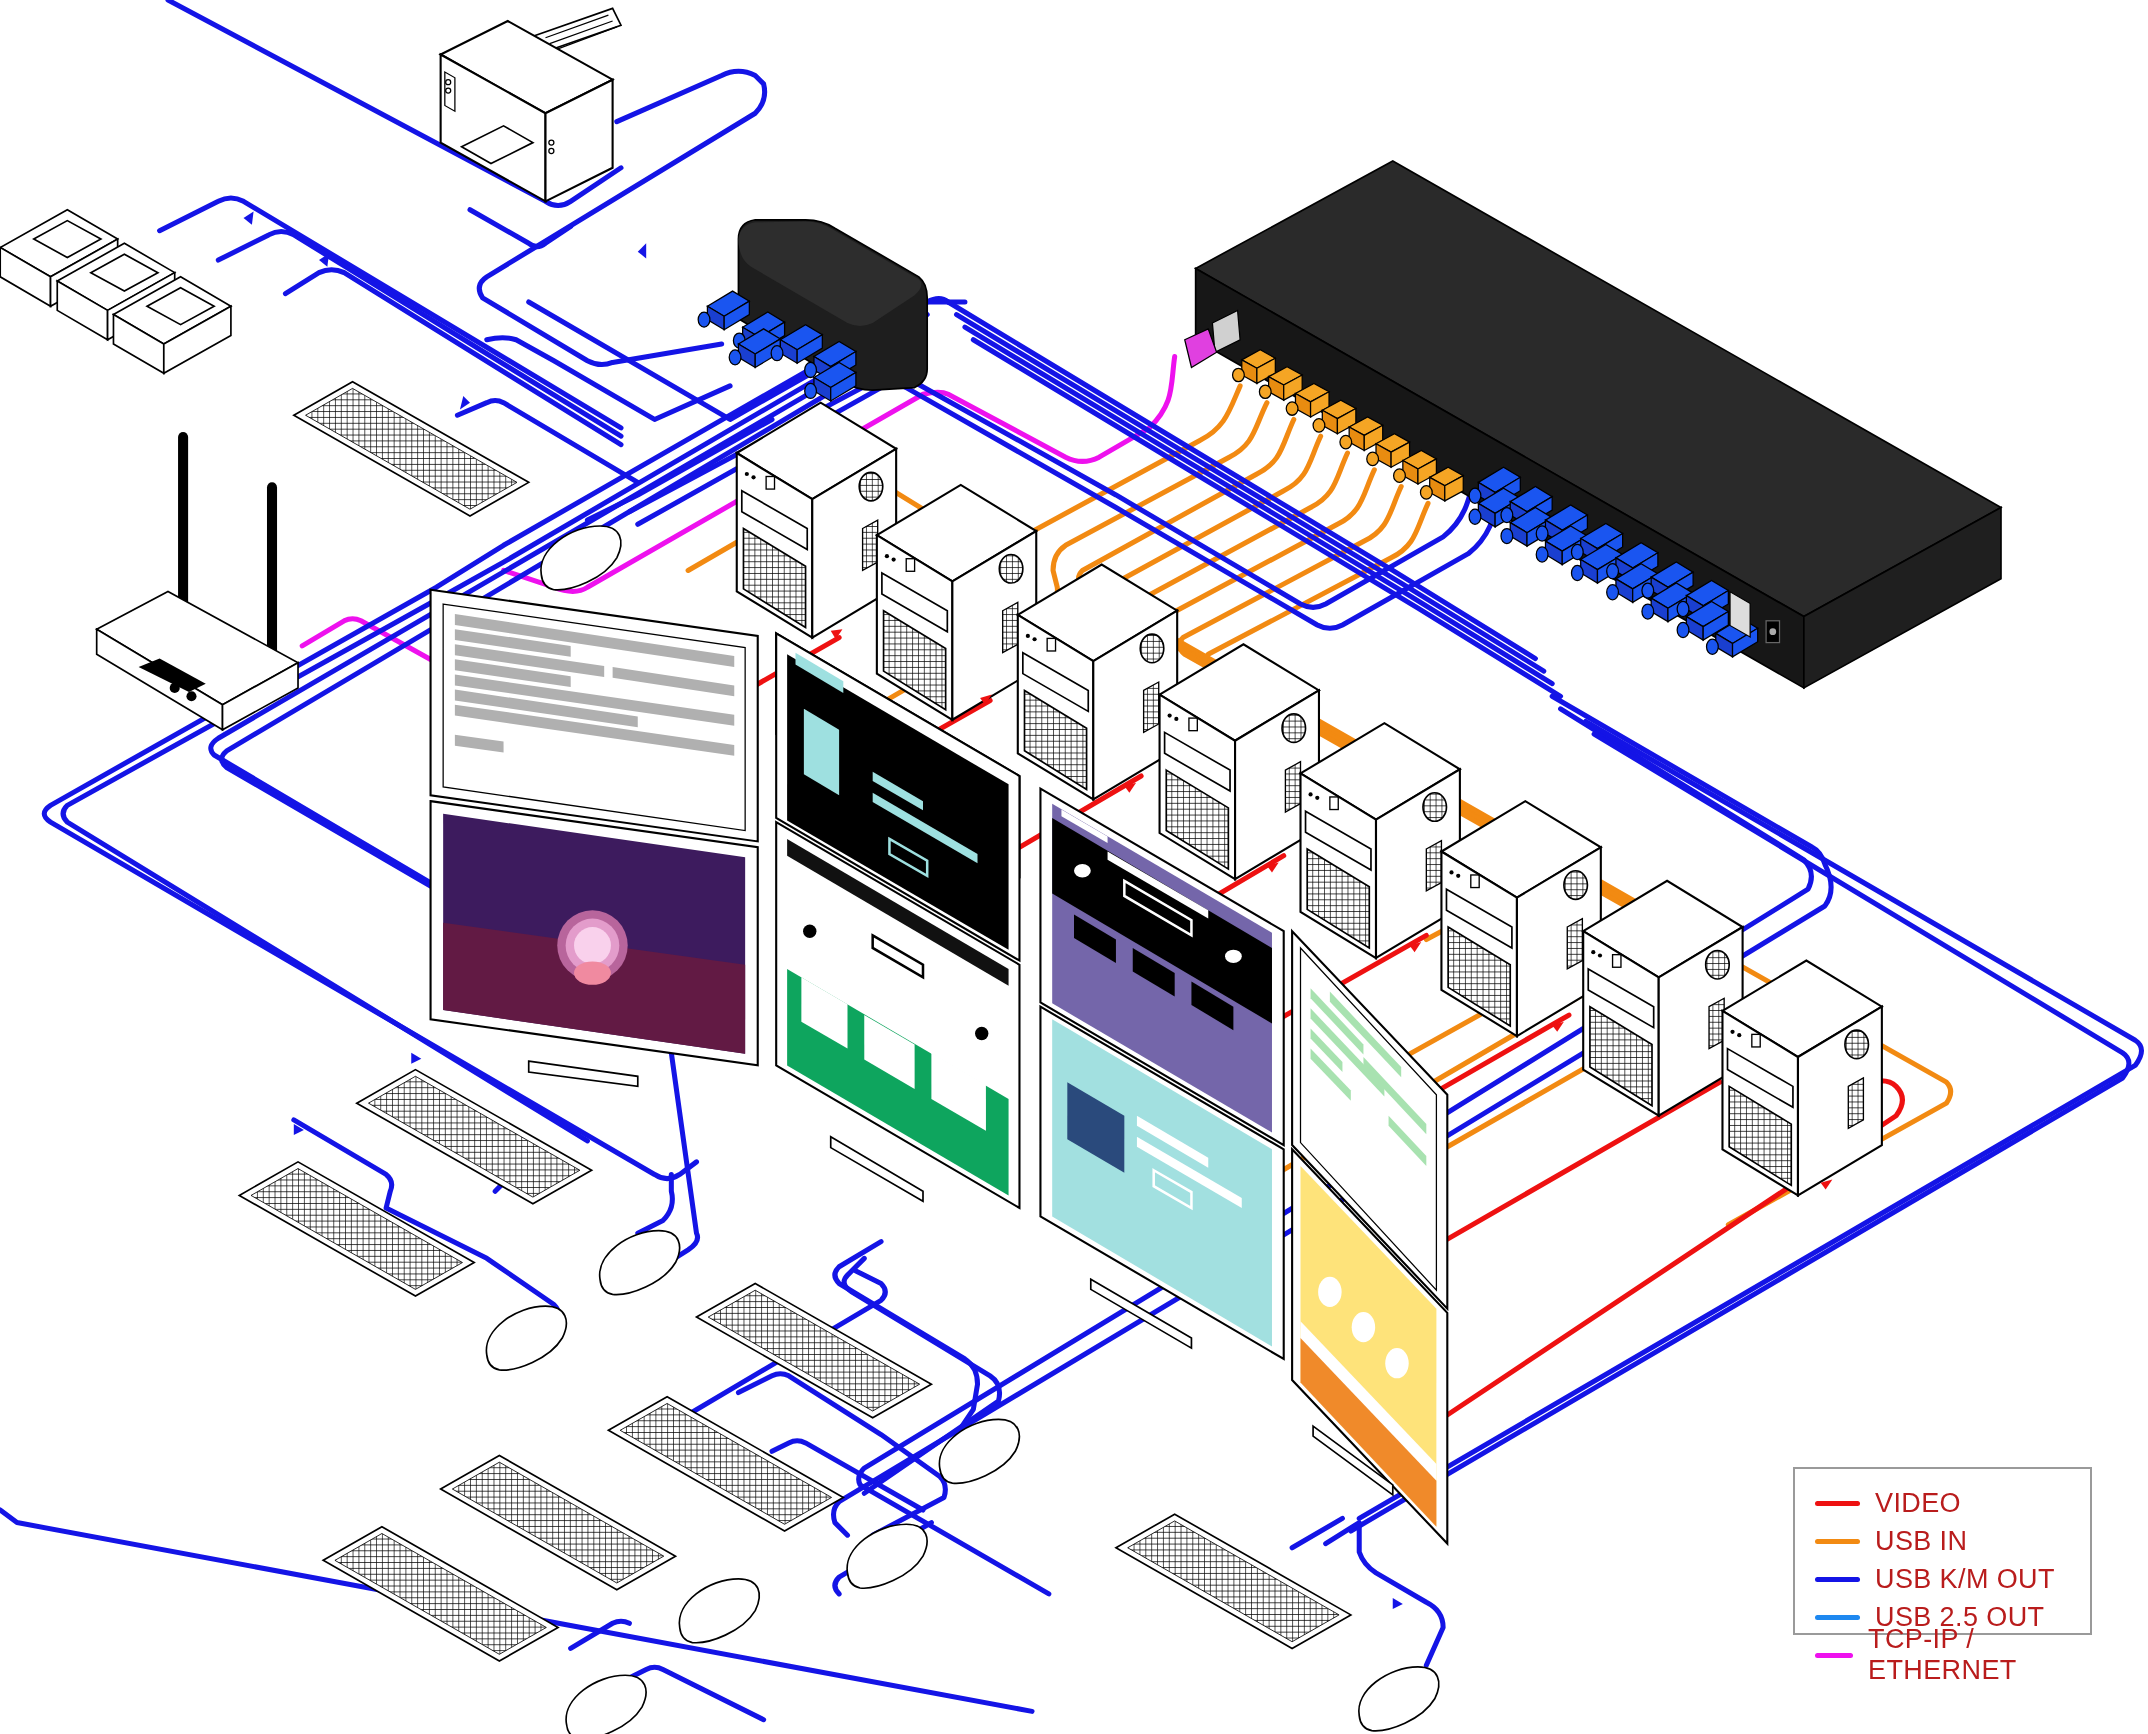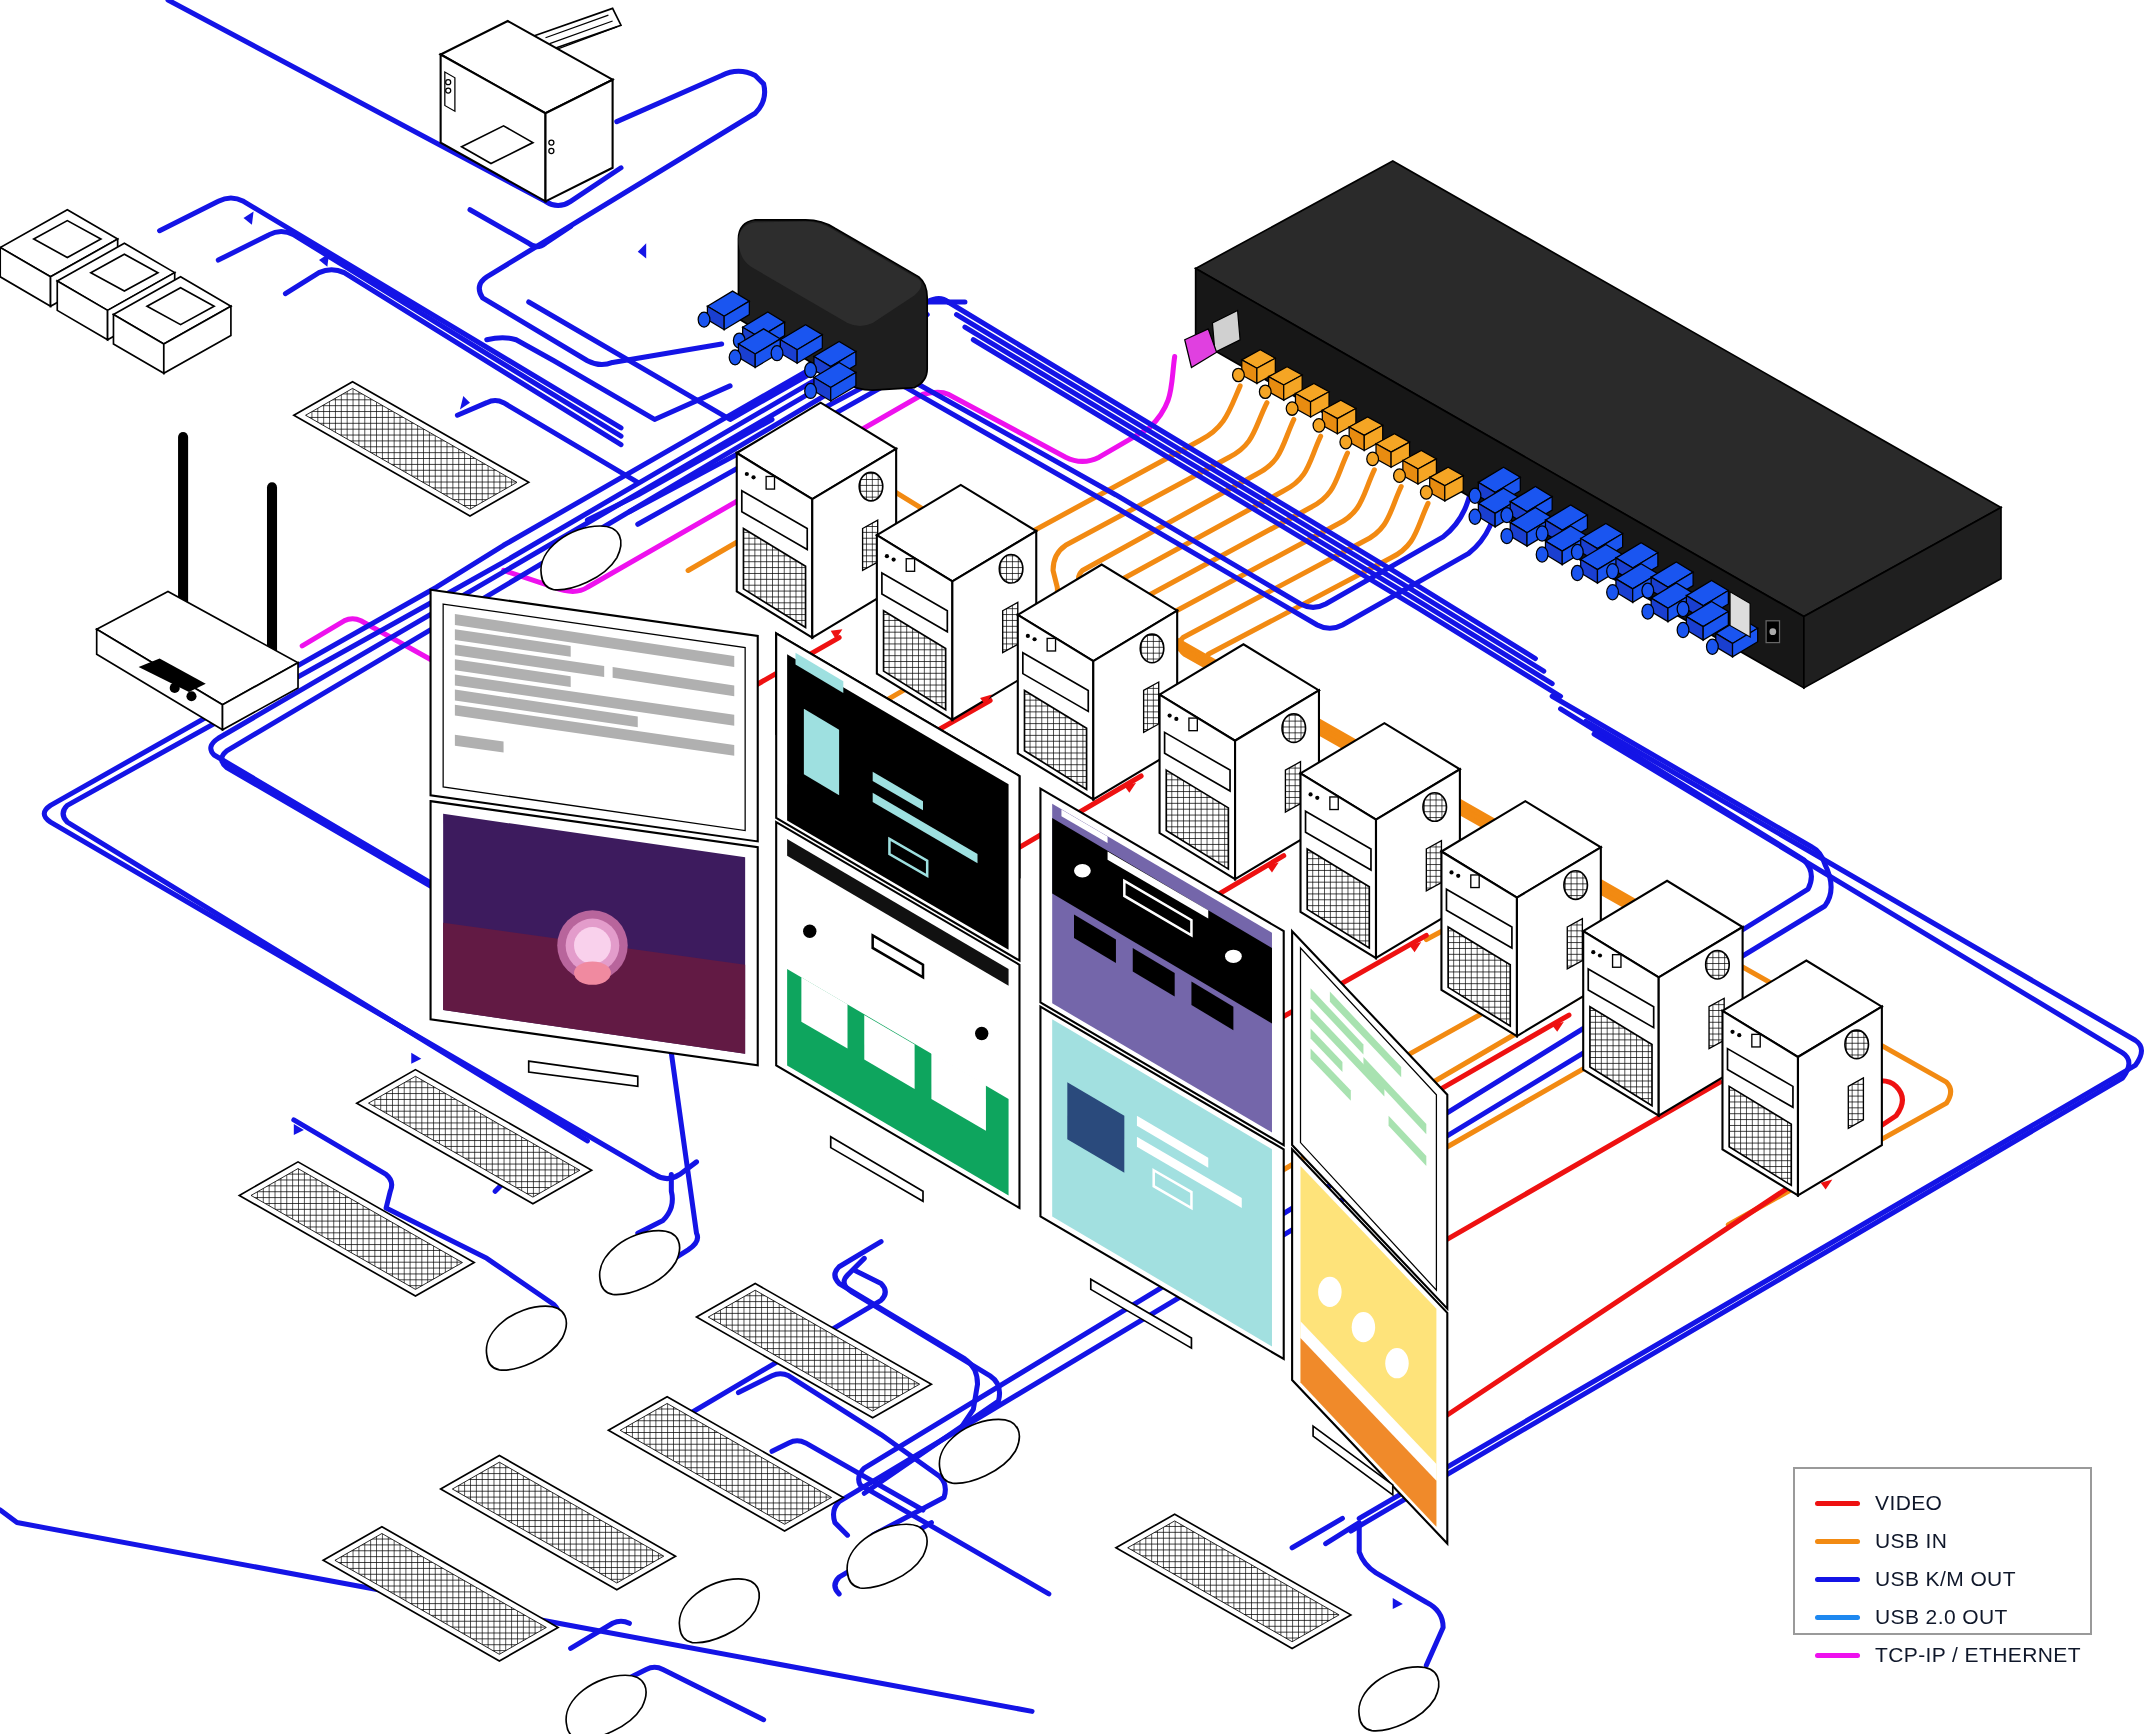--- a/index.html
+++ b/index.html
@@ -5,21 +5,21 @@
   html, body { margin:0; padding:0; background:#ffffff; }
   body { width:2148px; height:1734px; position:relative; overflow:hidden; font-family:"Liberation Sans", sans-serif; }
   #stage { position:absolute; left:0; top:0; width:2148px; height:1734px; }
   .legend {
     position:absolute; left:1793px; top:1467px; width:299px; height:168px;
     border:2.5px solid #9a9a9a; background:#fff; box-sizing:border-box;
     padding:15px 0 0 20px;
   }
   .legend-row { display:flex; align-items:center; height:38px; }
   .legend-swatch { width:45px; height:5px; border-radius:2.5px; margin-right:15px; }
-  .legend-label { font-family:"Liberation Sans", sans-serif; font-size:21px; color:#0f172a; letter-spacing:0.4px; }
+  .legend-label { font-family:"Liberation Sans", sans-serif; font-size:27px; color:#b91c1c; letter-spacing:0.4px; }
 </style>
 </head>
 <body>
 
 <svg id="stage" viewBox="0 0 2560 2067" xmlns="http://www.w3.org/2000/svg">
   <defs>
     <pattern id="grill" width="7" height="7" patternUnits="userSpaceOnUse">
       <rect width="7" height="7" fill="#fff"></rect>
       <path d="M0 0H7M0 0V7" stroke="#000" stroke-width="1.6"></path>
     </pattern>
@@ -398,20 +398,20 @@
   <div class="legend-row">
     <span class="legend-swatch" style="background: rgb(242, 138, 18);"></span>
     <span class="legend-label">USB IN</span>
   </div>
   <div class="legend-row">
     <span class="legend-swatch" style="background: rgb(20, 20, 230);"></span>
     <span class="legend-label">USB K/M OUT</span>
   </div>
   <div class="legend-row">
     <span class="legend-swatch" style="background: rgb(30, 136, 240);"></span>
-    <span class="legend-label">USB 2.0 OUT</span>
+    <span class="legend-label">USB 2.5 OUT</span>
   </div>
   <div class="legend-row">
     <span class="legend-swatch" style="background: rgb(238, 17, 238);"></span>
     <span class="legend-label">TCP-IP / ETHERNET</span>
   </div>
 </div>
 
 
 </body></html>

